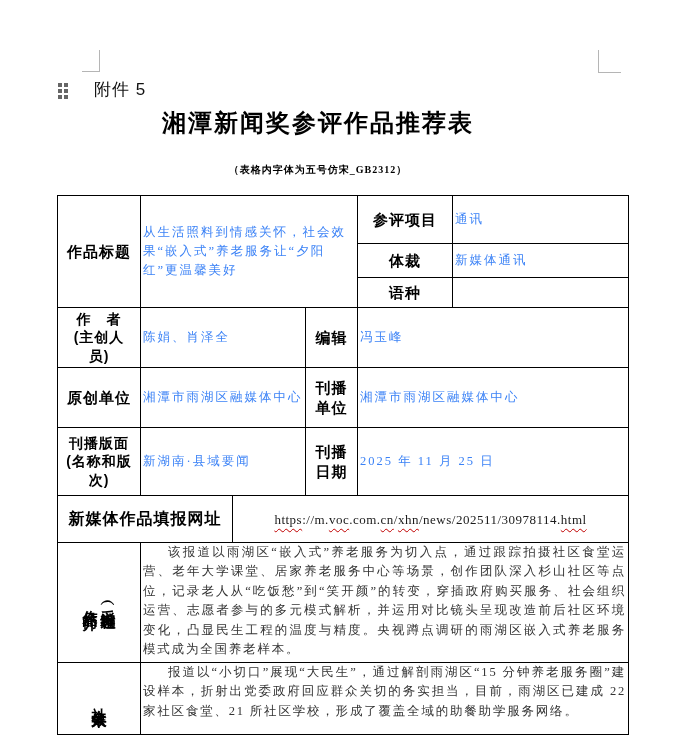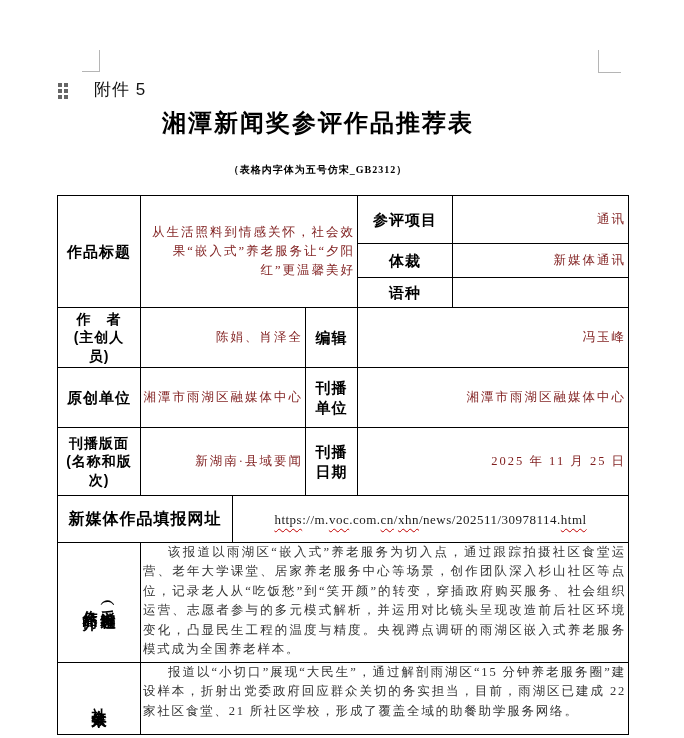--- a/index.html
+++ b/index.html
@@ -29,22 +29,22 @@
   .r1a{height:48px;} .r1b{height:34px;} .r1c{height:30px;}
   .r2{height:60px;} .r3{height:60px;} .r4{height:68px;}
   .r5{height:47px;} .r6{height:120px;} .r7{height:72px;}
   .r5 td{border-top-width:2px;border-bottom-width:2px;}
   .r7 td{border-bottom-width:2px;}
 
   .lbl{font-weight:bold;font-size:15px;color:#000;text-align:center;vertical-align:middle;
        letter-spacing:1px;line-height:1.3;white-space:pre-line;}
   .lbl-sm{font-size:14px;}
   .lbl-big{font-size:16px;}
-  .val{font-family:"Liberation Serif","DejaVu Serif",serif;font-size:12.5px;color:#7f1d1d;
-       text-align:right;vertical-align:middle;letter-spacing:2px;line-height:1.5;}
+  .val{font-family:"Liberation Serif","DejaVu Serif",serif;font-size:12.5px;color:#3b82f6;
+       text-align:left;vertical-align:middle;letter-spacing:2px;line-height:1.5;}
   .para{font-family:"Liberation Serif","DejaVu Serif",serif;font-size:12.5px;color:#333;
         text-align:justify;vertical-align:top;letter-spacing:1.8px;line-height:1.55;
         padding:7px 10px 4px 9px;text-indent:2em;}
   .vcell{text-align:center;vertical-align:middle;}
   .vtext{display:inline-block;writing-mode:vertical-lr;white-space:pre-line;
          font-weight:bold;font-size:15px;color:#000;line-height:1.2;letter-spacing:2px;}
 
   .urlcell{text-align:center;vertical-align:middle;}
   .url-link{font-family:"Liberation Serif","DejaVu Serif",serif;font-size:13px;color:#1a1a1a;
             text-underline-offset:3px;letter-spacing:0.5px;}

